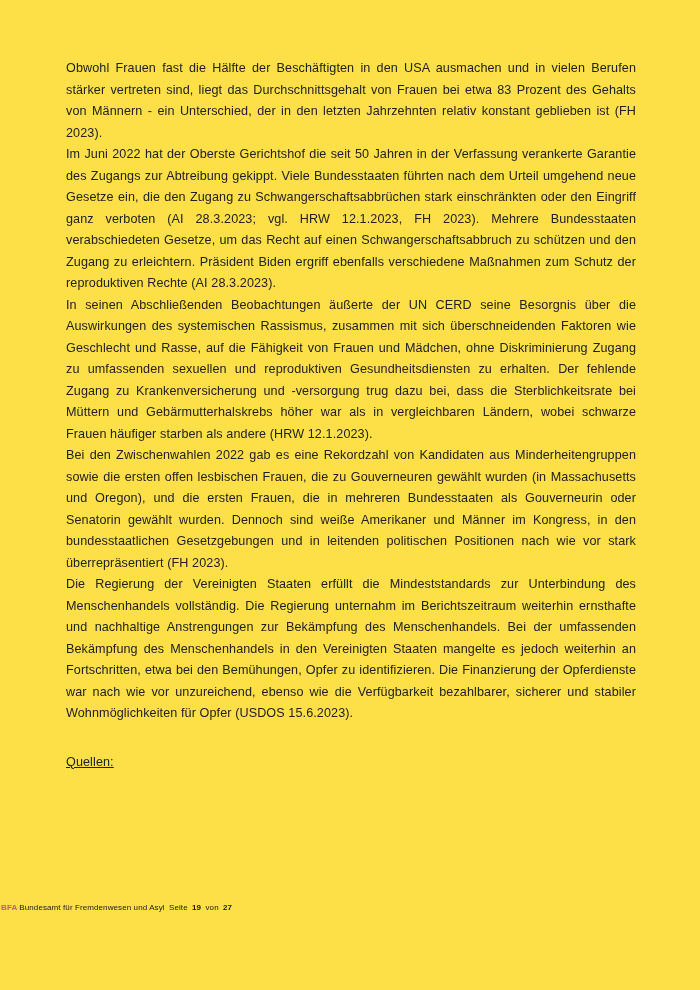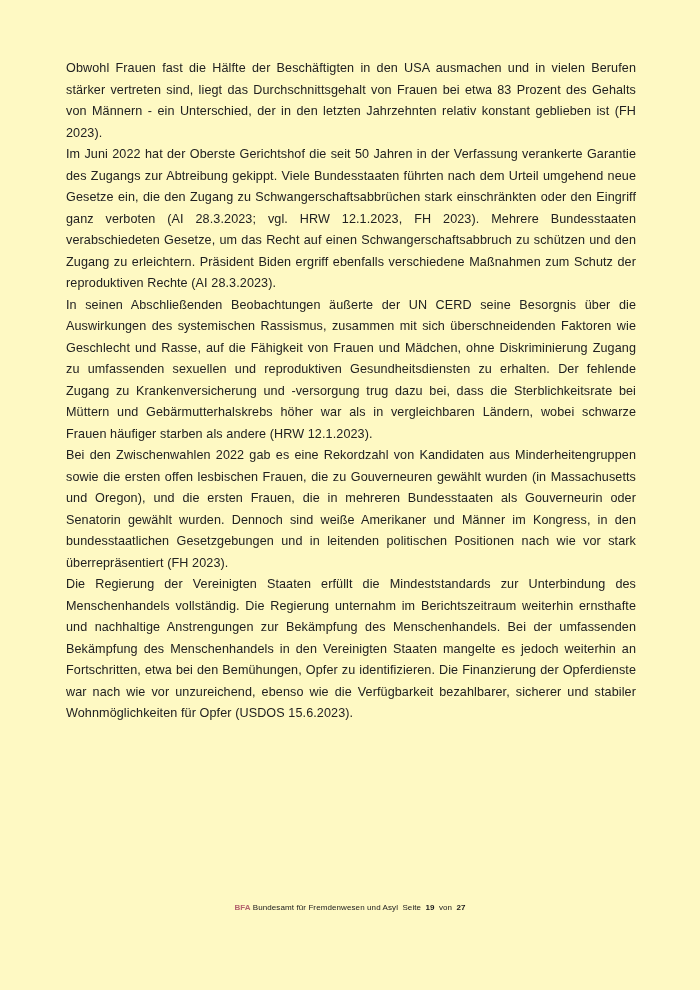--- a/index.html
+++ b/index.html
@@ -5,21 +5,21 @@
   html, body {
     margin: 0;
     padding: 0;
     background: #e9e9e9;
   }
   .page {
     position: relative;
     width: 700px;
     height: 990px;
     margin: 0 auto;
-    background: #fef9c3;
+    background: #fde047;
     font-family: "Liberation Sans", sans-serif;
     color: #212121;
     overflow: hidden;
     box-sizing: border-box;
   }
   .content {
     position: absolute;
     top: 58px;
     left: 66px;
     right: 64px;
@@ -38,21 +38,20 @@
     text-align: left !important;
   }
   .sources-heading span {
     text-decoration: underline;
   }
   .footer {
     position: absolute;
     left: 0;
     right: 0;
     top: 903px;
-    text-align: center;
     font-size: 8px;
     color: #1a1a1a;
     letter-spacing: 0.1px;
   }
   .footer .brand {
     font-weight: bold;
   }
   .footer .pagenum {
     font-weight: bold;
   }
@@ -65,20 +64,23 @@
 
 <div class="page">
 
   <div class="content">
     <p>Obwohl Frauen fast die Hälfte der Beschäftigten in den USA ausmachen und in vielen Berufen stärker vertreten sind, liegt das Durchschnittsgehalt von Frauen bei etwa 83 Prozent des Gehalts von Männern - ein Unterschied, der in den letzten Jahrzehnten relativ konstant geblieben ist (FH 2023).</p>
     <p>Im Juni 2022 hat der Oberste Gerichtshof die seit 50 Jahren in der Verfassung verankerte Garantie des Zugangs zur Abtreibung gekippt. Viele Bundesstaaten führten nach dem Urteil umgehend neue Gesetze ein, die den Zugang zu Schwangerschaftsabbrüchen stark einschränkten oder den Eingriff ganz verboten (AI 28.3.2023; vgl. HRW 12.1.2023, FH 2023). Mehrere Bundesstaaten verabschiedeten Gesetze, um das Recht auf einen Schwangerschaftsabbruch zu schützen und den Zugang zu erleichtern. Präsident Biden ergriff ebenfalls verschiedene Maßnahmen zum Schutz der reproduktiven Rechte (AI 28.3.2023).</p>
     <p>In seinen Abschließenden Beobachtungen äußerte der UN CERD seine Besorgnis über die Auswirkungen des systemischen Rassismus, zusammen mit sich überschneidenden Faktoren wie Geschlecht und Rasse, auf die Fähigkeit von Frauen und Mädchen, ohne Diskriminierung Zugang zu umfassenden sexuellen und reproduktiven Gesundheitsdiensten zu erhalten. Der fehlende Zugang zu Krankenversicherung und -versorgung trug dazu bei, dass die Sterblichkeitsrate bei Müttern und Gebärmutterhalskrebs höher war als in vergleichbaren Ländern, wobei schwarze Frauen häufiger starben als andere (HRW 12.1.2023).</p>
     <p>Bei den Zwischenwahlen 2022 gab es eine Rekordzahl von Kandidaten aus Minderheitengruppen sowie die ersten offen lesbischen Frauen, die zu Gouverneuren gewählt wurden (in Massachusetts und Oregon), und die ersten Frauen, die in mehreren Bundesstaaten als Gouverneurin oder Senatorin gewählt wurden. Dennoch sind weiße Amerikaner und Männer im Kongress, in den bundesstaatlichen Gesetzgebungen und in leitenden politischen Positionen nach wie vor stark überrepräsentiert (FH 2023).</p>
     <p>Die Regierung der Vereinigten Staaten erfüllt die Mindeststandards zur Unterbindung des Menschenhandels vollständig. Die Regierung unternahm im Berichtszeitraum weiterhin ernsthafte und nachhaltige Anstrengungen zur Bekämpfung des Menschenhandels. Bei der umfassenden Bekämpfung des Menschenhandels in den Vereinigten Staaten mangelte es jedoch weiterhin an Fortschritten, etwa bei den Bemühungen, Opfer zu identifizieren. Die Finanzierung der Opferdienste war nach wie vor unzureichend, ebenso wie die Verfügbarkeit bezahlbarer, sicherer und stabiler Wohnmöglichkeiten für Opfer (USDOS 15.6.2023).</p>
 
+    <p class="sources-heading">
+      <span>Quellen:</span>
+    </p>
   </div>
 
   <div class="footer">
     <span class="brand" style="color: rgb(180, 100, 110);">BFA</span><span>Bundesamt für Fremdenwesen und Asyl</span>
     <span>Seite</span>
     <span class="pagenum">19</span>
     <span>von</span>
     <span class="pagenum">27</span>
   </div>
 

